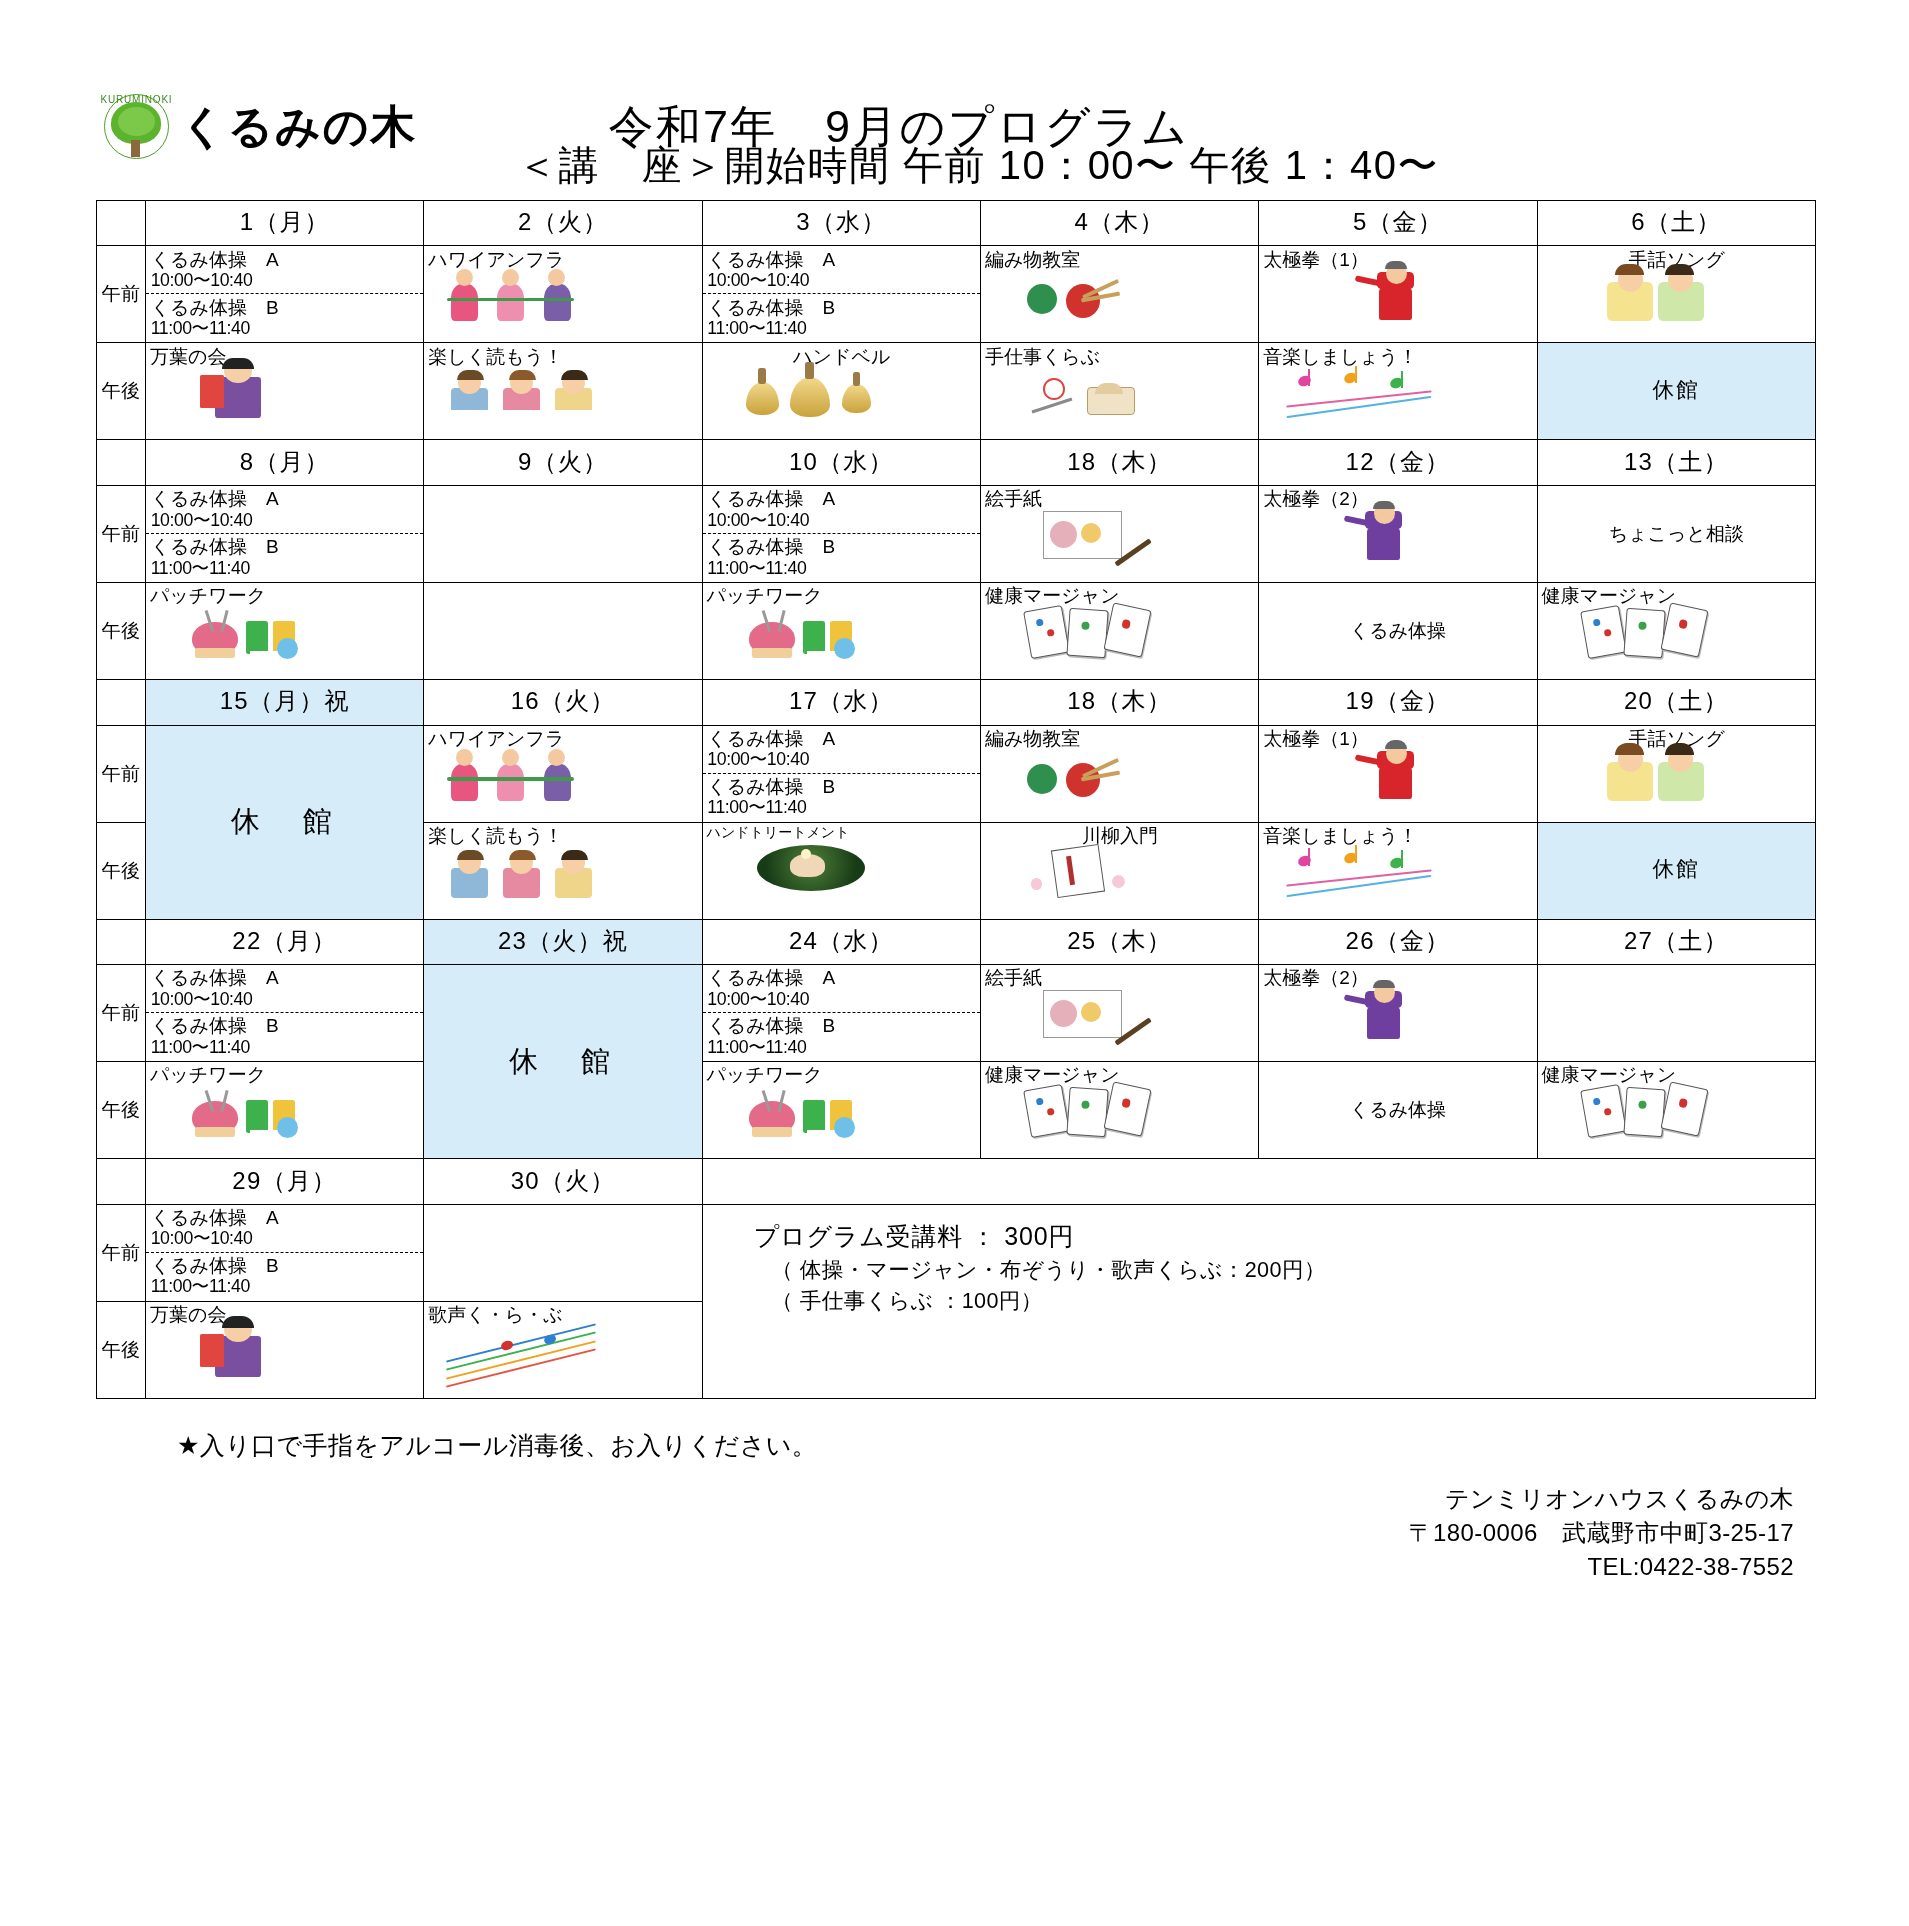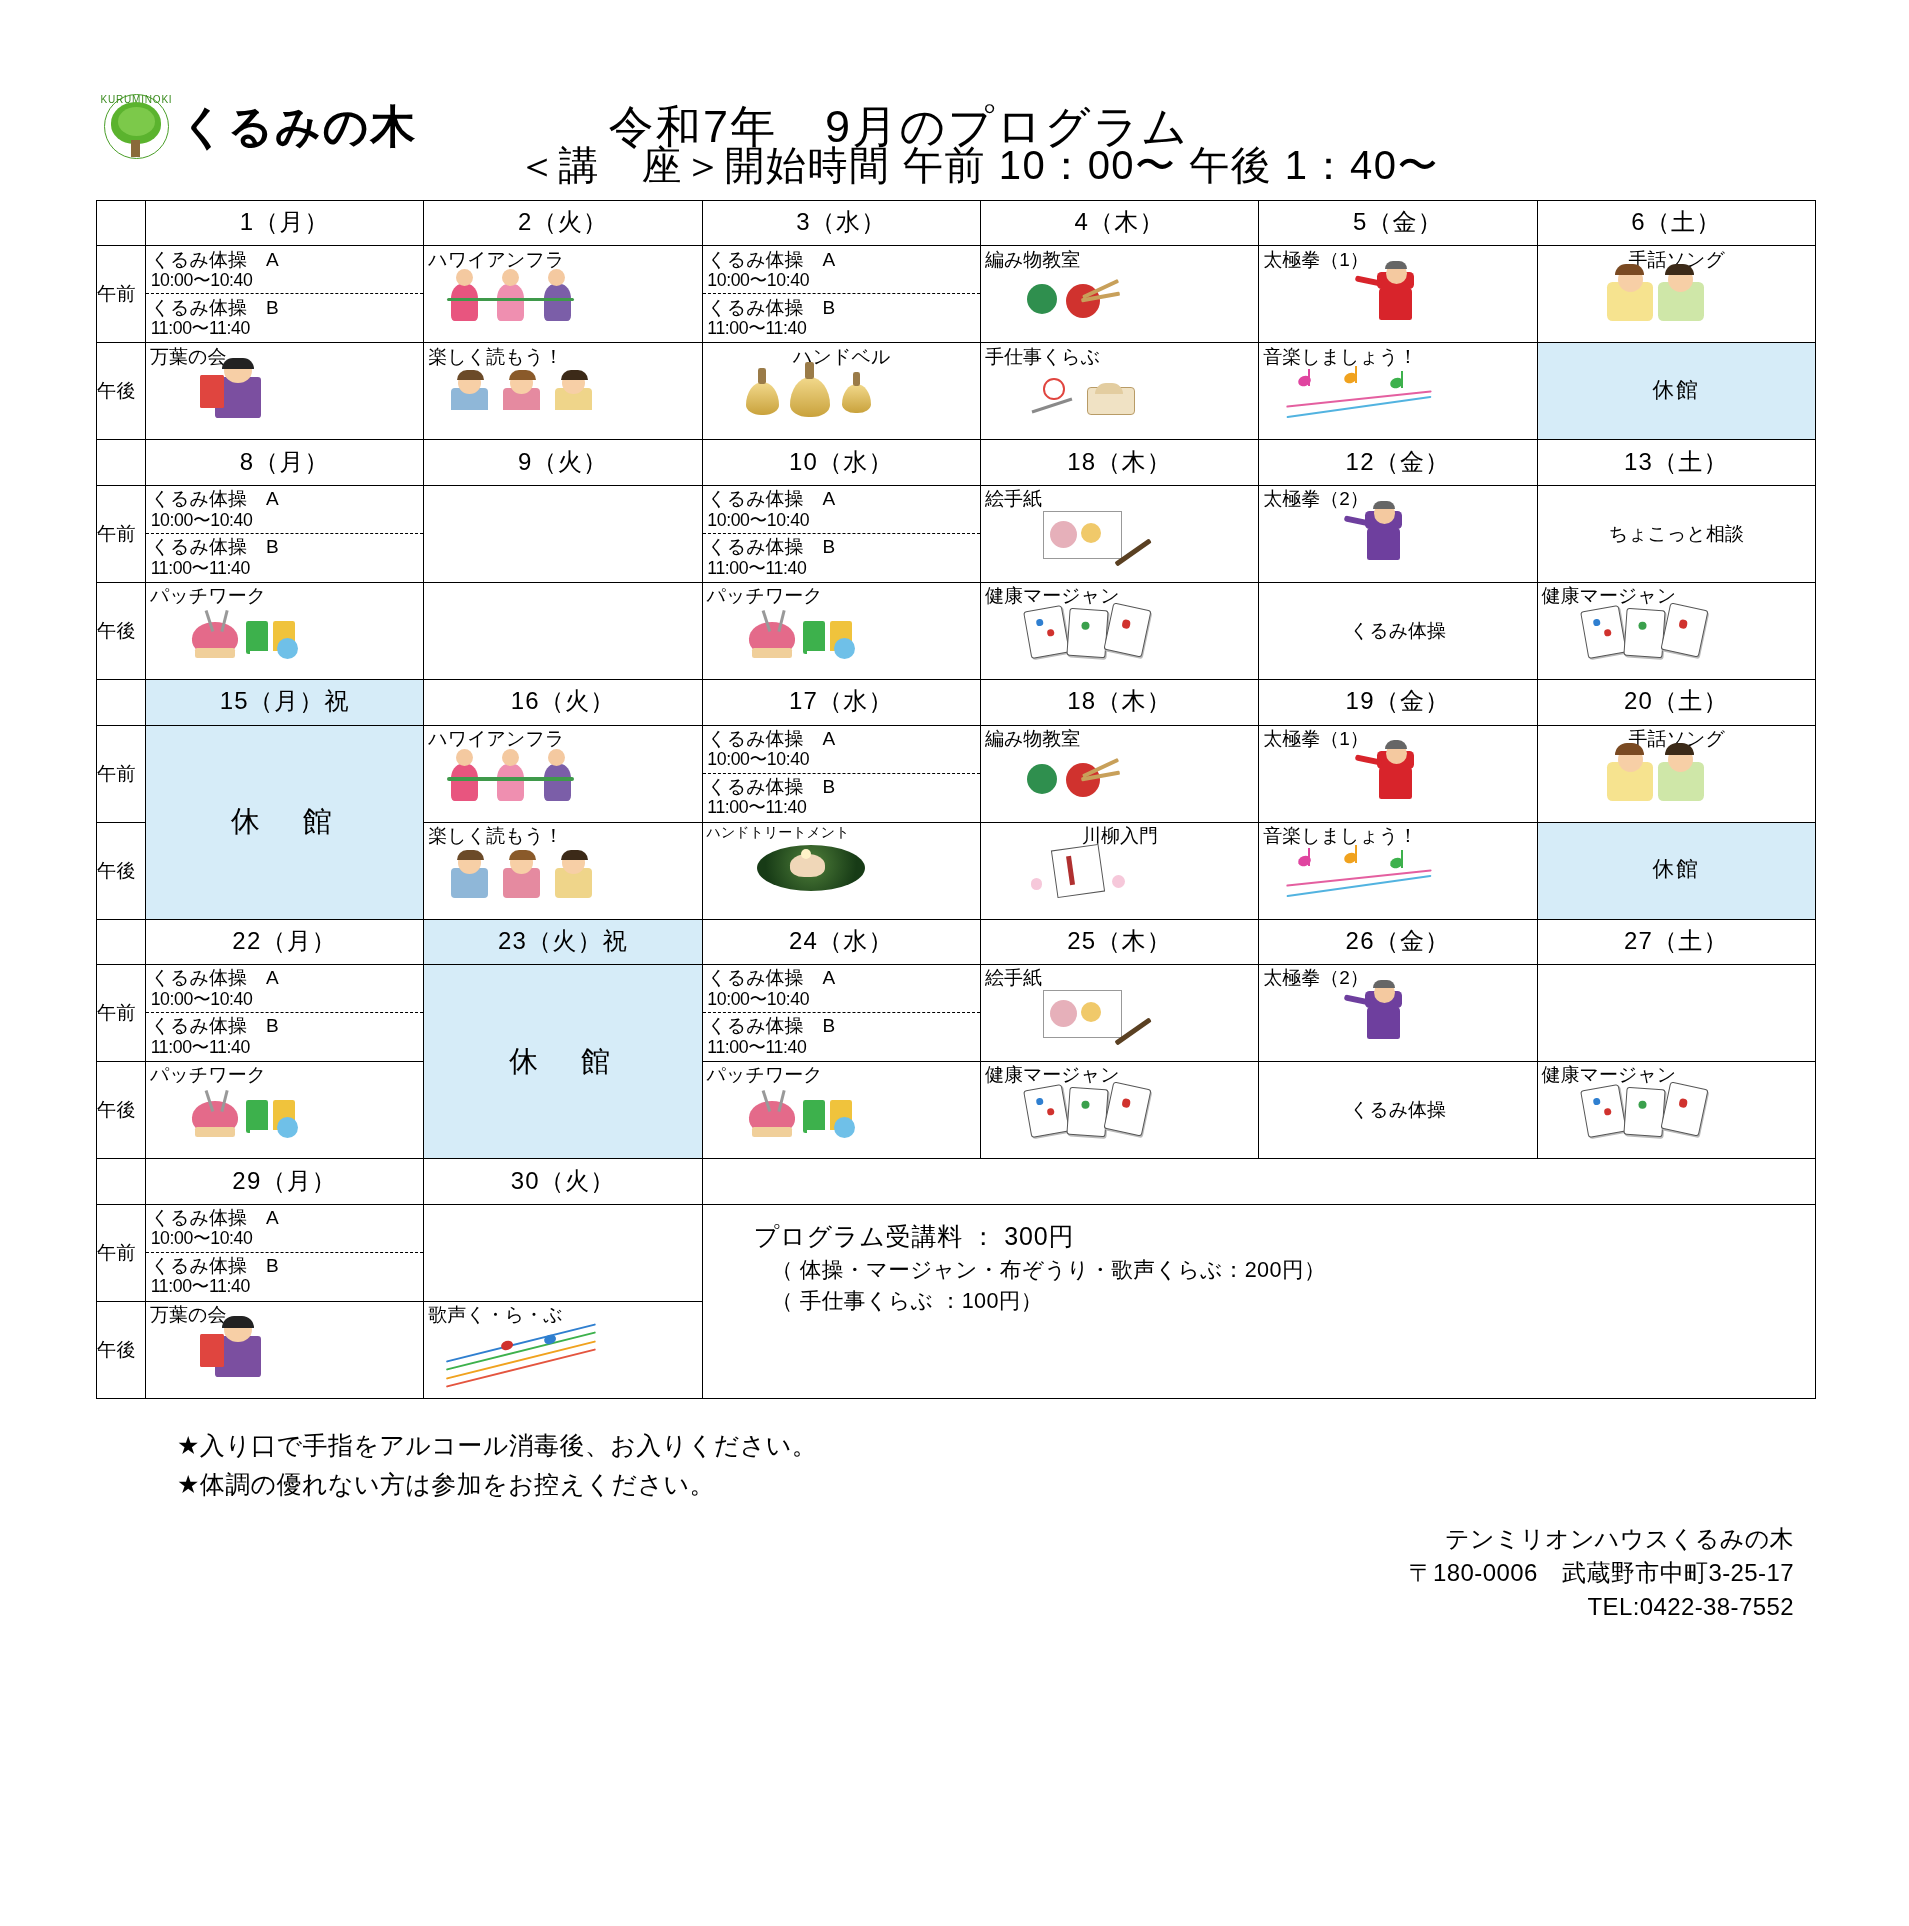--- a/index.html
+++ b/index.html
@@ -127,20 +127,21 @@
     text-align: center;
     font-size: 24px;
     letter-spacing: 1.2px;
     vertical-align: middle;
     padding: 1.5px 0 3.1px 0;
     line-height: 1;
   }
   td.holiday-head { background: #d6ecf8; }
 
   .ampm {
+    text-align: center;
     font-size: 19px;
     line-height: 1.05;
     vertical-align: middle !important;
     letter-spacing: 0.4px;
   }
   td.ampm { vertical-align: middle; }
 
   .cell {
     position: relative;
     box-sizing: border-box;
@@ -911,21 +912,20 @@
             </div>
           </div>
         </td>
       </tr>
     </tbody>
       </table>
   </div>
 
   <div class="notes">
     <div>★入り口で手指をアルコール消毒後、お入りください。</div>
-    <div>★体調の優れない方は参加をお控えください。</div>
   </div>
 
   <div class="footer">
     <div>テンミリオンハウスくるみの木</div>
     <div>〒180-0006　武蔵野市中町3-25-17</div>
     <div>TEL:0422-38-7552</div>
   </div>
 
 </div>
 

